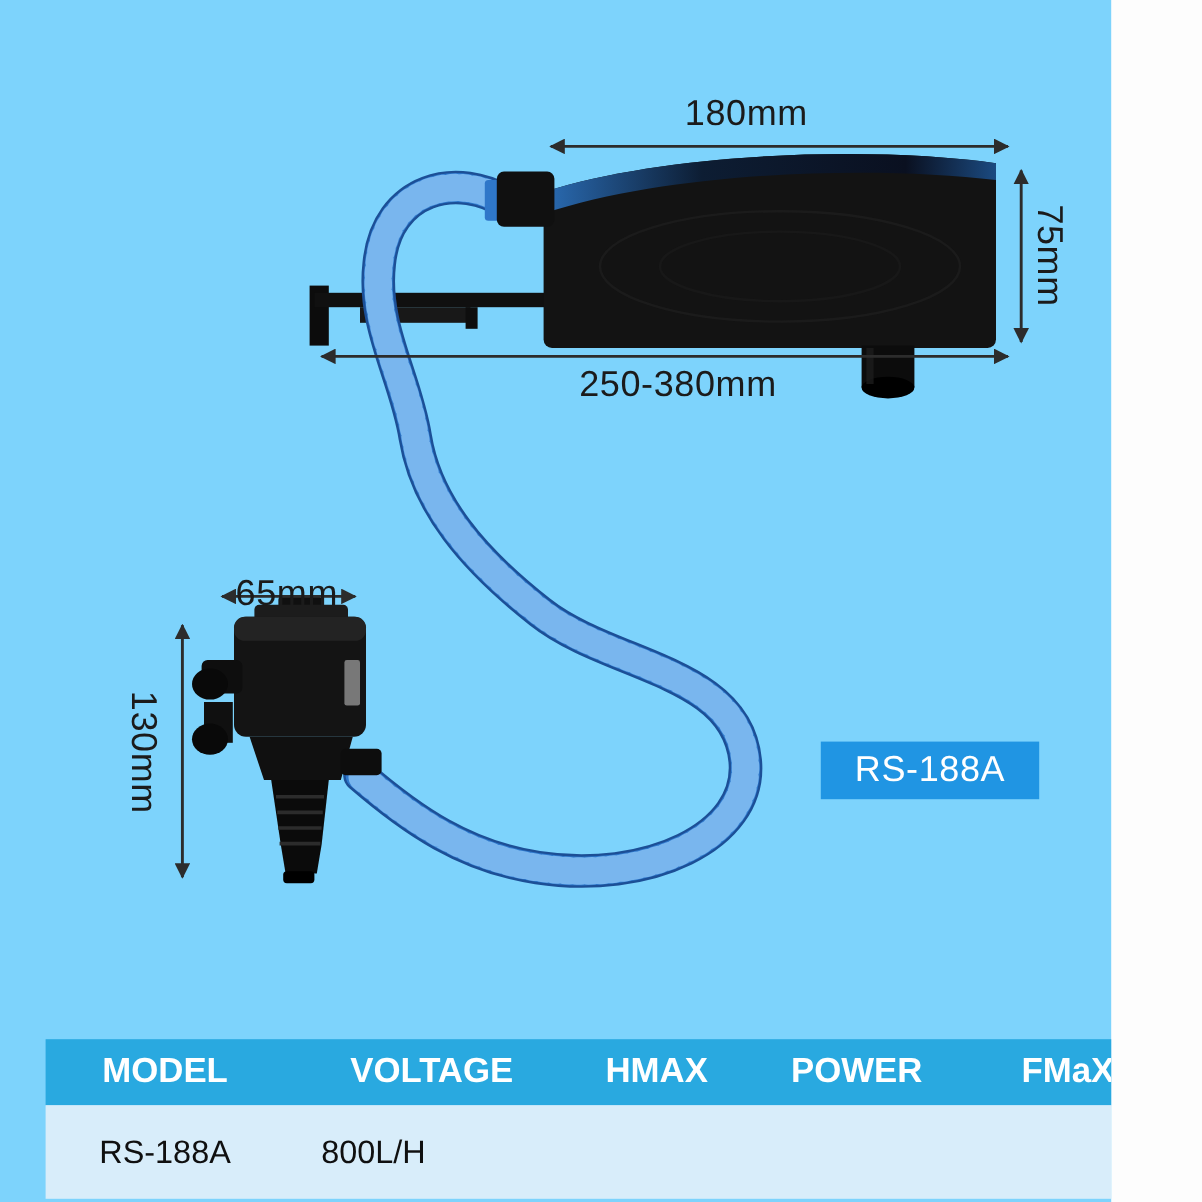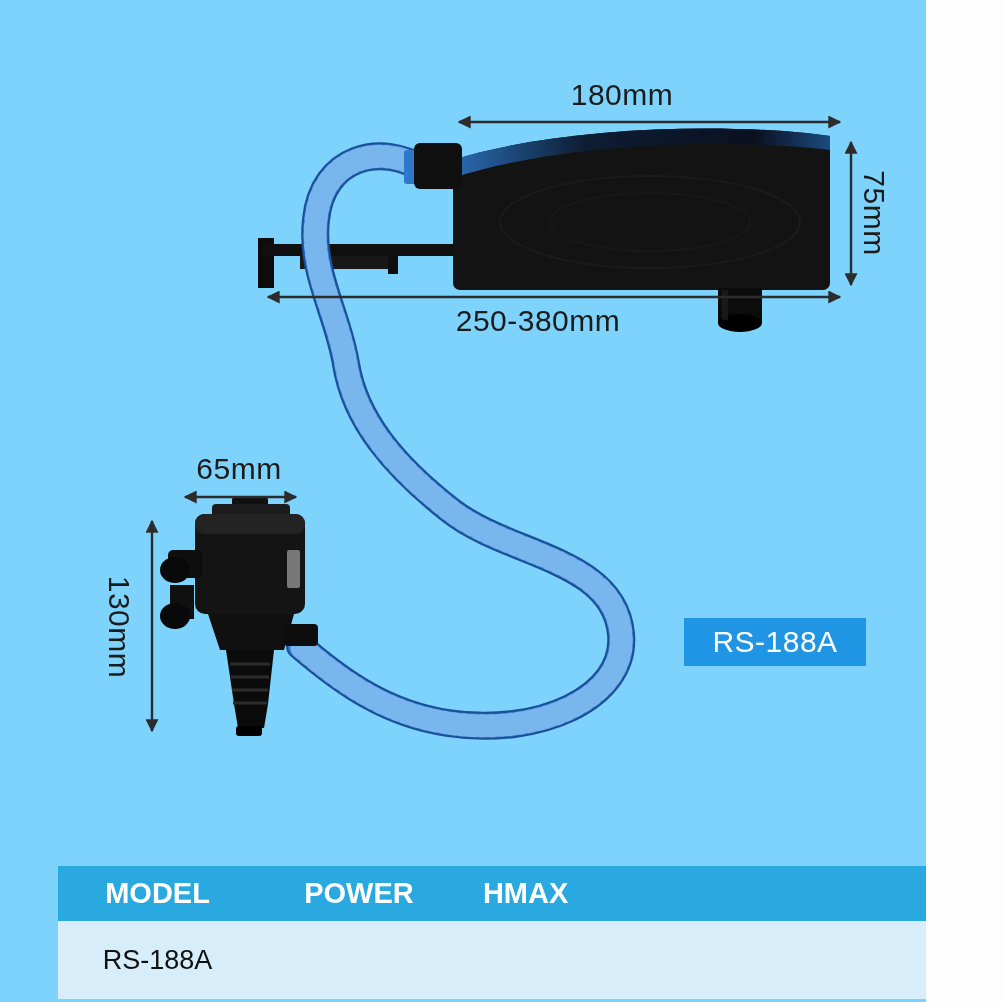--- a/index.html
+++ b/index.html
@@ -10,21 +10,21 @@
   .dim-label {
     position:absolute; font-size:30px; color:#1b1b1b; text-align:center;
     letter-spacing:0.5px; line-height:30px; height:30px;
   }
   .rot { transform:rotate(90deg); transform-origin:center center; }
   .badge {
     position:absolute; left:684px; top:618px; width:182px; height:48px;
     background:#2095e3; color:#ffffff; font-size:30px;
     display:flex; align-items:center; justify-content:center; letter-spacing:0.5px;
   }
-  .spec-table { position:absolute; left:38px; top:866px; width:926px;margin-left:20px; }
+  .spec-table { position:absolute; left:38px; top:866px; width:926px; }
   .spec-row { display:flex; width:100%; }
   .spec-row.header { background:#29a9e0; height:55px; color:#ffffff; font-weight:bold; font-size:29px; }
   .spec-row.values { background:#d8edfa; height:78px; color:#101010; font-size:27px; }
   .cell { display:flex; align-items:center; justify-content:center; }
   .c0{width:21.5%} .c1{width:26.5%} .c2{width:22%} .c3{width:14%} .c4{width:16%}
 </style>
 </head>
 <body>
 
 <div class="canvas">
@@ -96,32 +96,35 @@
       <line x1="268" y1="297" x2="840" y2="297" marker-start="url(#ah)" marker-end="url(#ah)"></line>
       <line x1="185" y1="497" x2="296" y2="497" marker-start="url(#ah)" marker-end="url(#ah)"></line>
       <line x1="152" y1="521" x2="152" y2="731" marker-start="url(#ah)" marker-end="url(#ah)"></line>
     </g>
   </svg>
 
   <div class="dim-label" style="left:537px; top:80px; width:170px;">180mm</div>
 
   <div class="dim-label rot" style="left:814px; top:198px; width:120px;">75mm</div>
 
-  <div class="dim-label" style="left:408px; top:306px; width:260px;">250-380mm</div>
+  <div class="dim-label" style="left:435px; top:306px; width:260px;">250-380mm</div>
 
-  <div class="dim-label" style="left:179px; top:454px; width:120px;">65mm</div>
+  <div class="dim-label" style="left:179px; top:480px; width:120px;">65mm</div>
 
   <div class="dim-label rot" style="left:59px; top:612px; width:120px;">130mm</div>
 
   <div class="badge">RS-188A</div>
 
   <div class="spec-table">
     <div class="spec-row header">
       <div class="cell c0">MODEL</div>
+      <div class="cell c1">VOLTAGE</div>
+      <div class="cell c3">HMAX</div>
       <div class="cell c2">POWER</div>
-      <div class="cell c3">HMAX</div>
+      <div class="cell c4">FMaX</div>
     </div>
     <div class="spec-row values">
       <div class="cell c0">RS-188A</div>
+      <div class="cell c4">800L/H</div>
     </div>
   </div>
 
 </div>
 
 </body></html>

